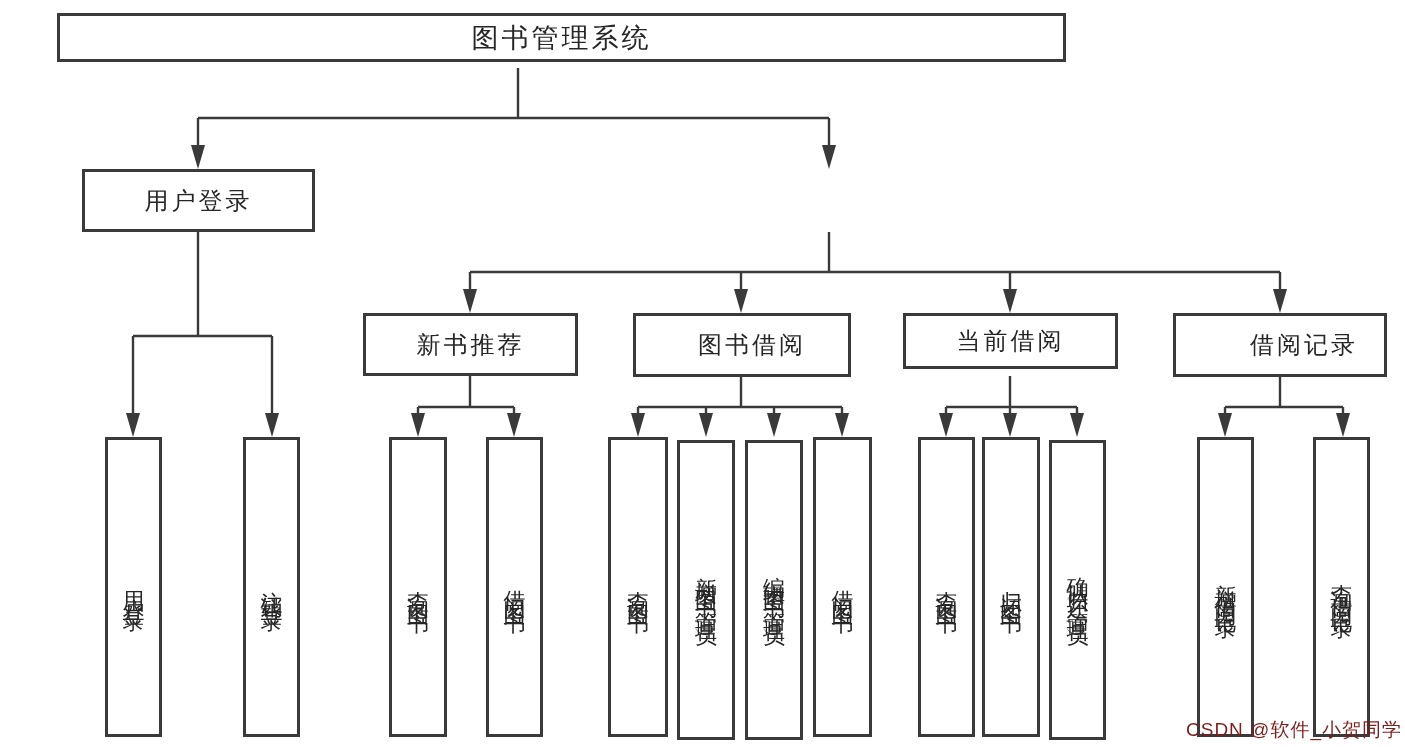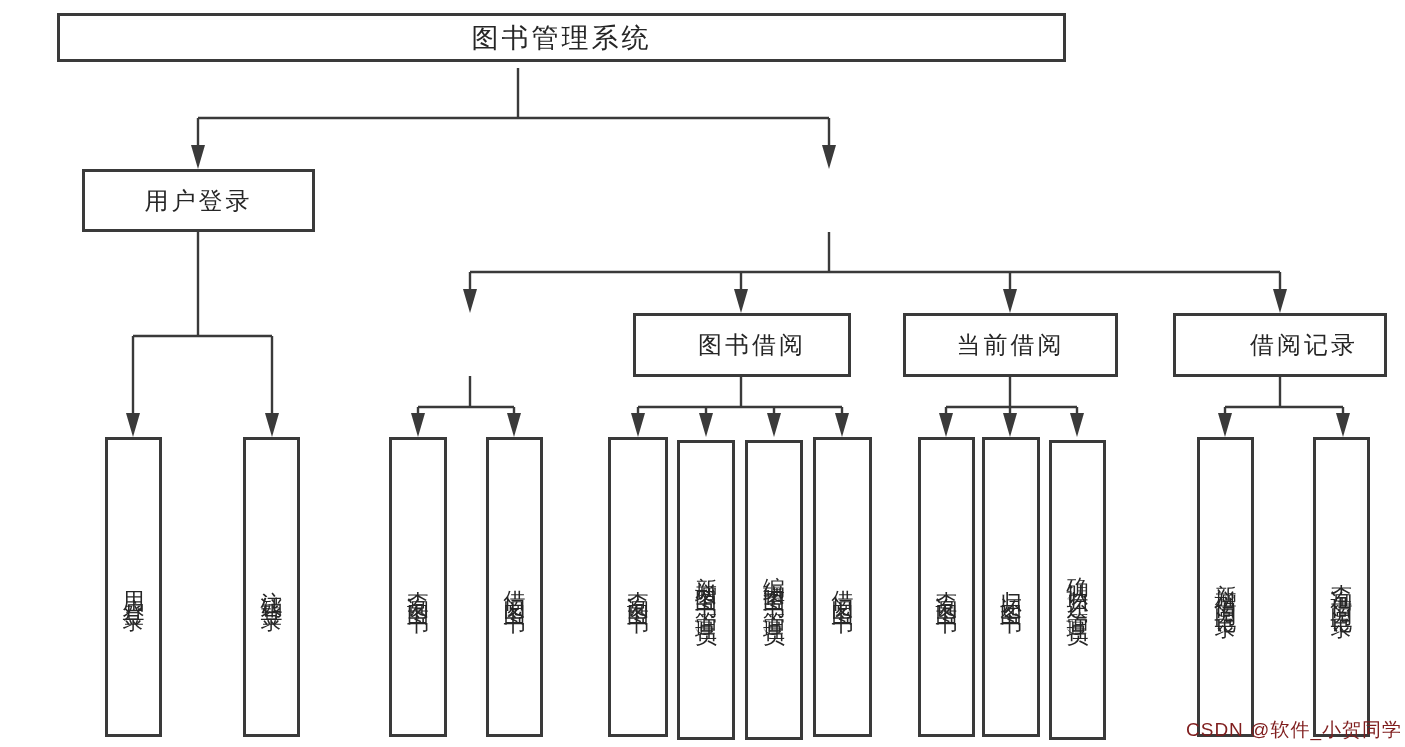--- a/index.html
+++ b/index.html
@@ -109,24 +109,27 @@
     </svg>
 
   <div class="node hbox root" style="left:21px; top:13px; width:1009px; height:49px;margin-left:36px;">
     <span>图书管理系统</span>
   </div>
 
   <div class="node hbox" style="left:82px; top:169px; width:233px; height:63px;">
     <span>用户登录</span>
   </div>
 
+  <div class="node hbox" style="left:363px; top:313px; width:215px; height:63px;">
+    <span>新书推荐</span>
+  </div>
   <div class="node hbox" style="left:633px; top:313px; width:218px; height:64px;padding-left:20px;">
     <span>图书借阅</span>
   </div>
-  <div class="node hbox" style="left:903px; top:313px; width:215px; height:64px;">
+  <div class="node hbox" style="left:903px; top:313px; width:215px; height:56px;">
     <span>当前借阅</span>
   </div>
   <div class="node hbox" style="left:1173px; top:313px; width:214px; height:64px;padding-left:48px;">
     <span>借阅记录</span>
   </div>
 
   <div class="node vbox" style="left:105px; top:437px; width:57px; height:300px;">
     <span>用户登录</span>
   </div>
   <div class="node vbox" style="left:243px; top:437px; width:57px; height:300px;">

